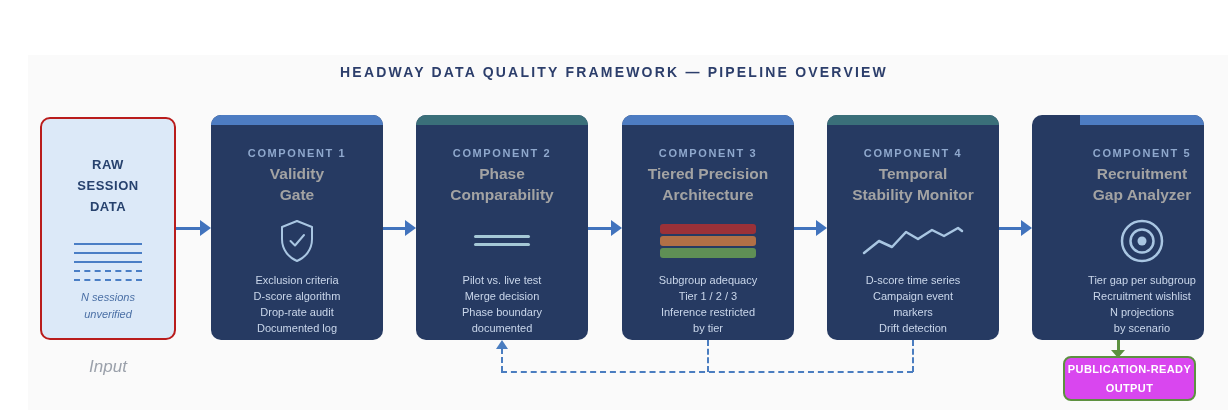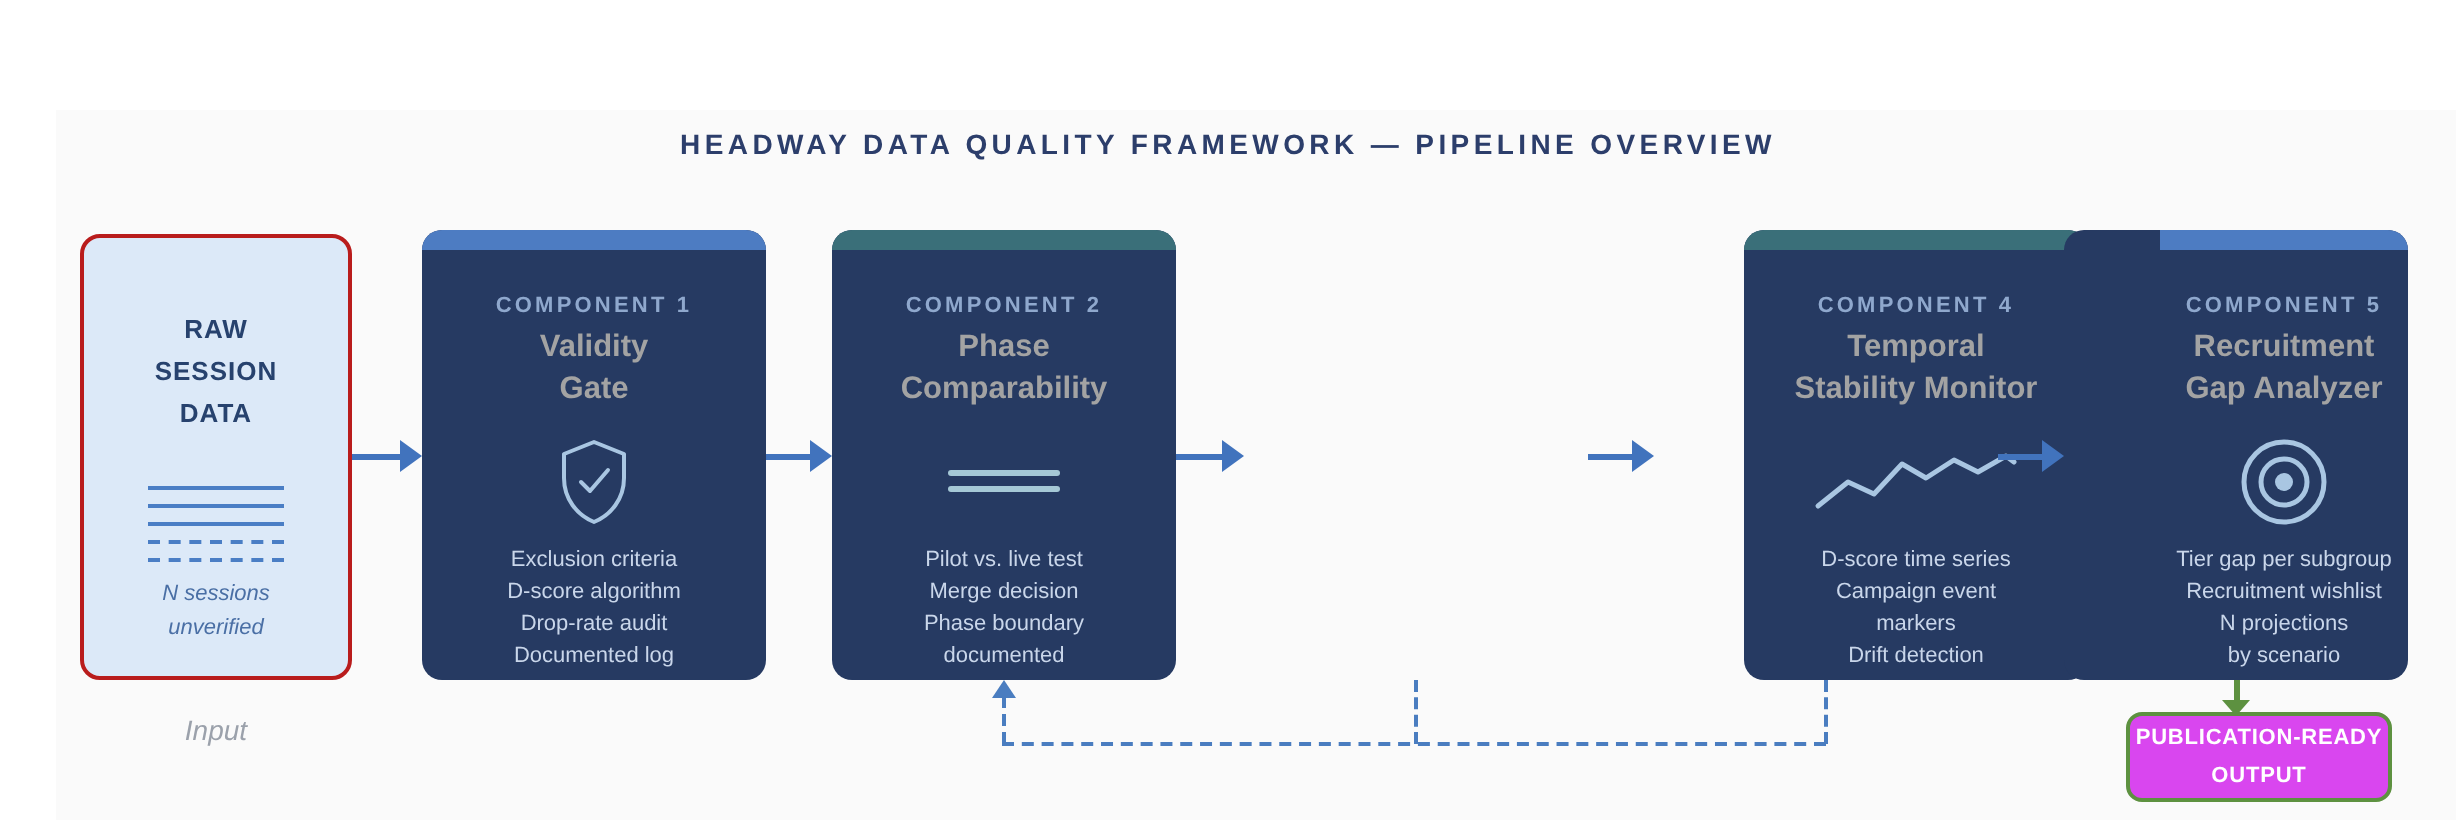--- a/index.html
+++ b/index.html
@@ -13,32 +13,32 @@
   .input-box{position:absolute;left:40px;top:117px;width:136px;height:223px;box-sizing:border-box;
     background:#dce9f8;border:2px solid #b91c1c;border-radius:10px;display:flex;flex-direction:column;align-items:center;}
   .input-title{margin-top:36px;font-size:13px;font-weight:bold;color:#27426e;letter-spacing:.5px;
     text-align:center;line-height:1.6;white-space:pre-line;}
   .data-lines{margin-top:22px;display:flex;flex-direction:column;align-items:center;}
   .dl{width:68px;height:0;border-top:2px solid #4a7ec5;margin:3.5px 0;}
   .dl.dashed{border-top-style:dashed;}
   .input-note{margin-top:auto;margin-bottom:16px;font-size:11px;font-style:italic;color:#4a6fa5;
     text-align:center;line-height:1.5;white-space:pre-line;}
   .input-caption{position:absolute;left:40px;top:357px;width:136px;text-align:center;
-    font-size:14px;font-style:italic;color:#9ba1ab;}
+    font-size:17px;font-style:italic;color:#9ba1ab;}
 
   
   .comp{position:absolute;top:115px;width:172px;height:225px;box-sizing:border-box;background:#263a62;
     border-radius:10px;display:flex;flex-direction:column;align-items:center;overflow:hidden;}
   .comp .strip{width:100%;height:10px;flex:none;}
   .comp-label{margin-top:22px;font-size:11px;font-weight:bold;letter-spacing:1.6px;color:#8fa8cd;}
   .comp-title{margin-top:5px;font-size:15.5px;font-weight:bold;color:#a3a3a3;text-align:center;
     line-height:1.35;white-space:pre-line;}
   .icon-box{height:56px;margin-top:7px;display:flex;align-items:center;justify-content:center;}
   .comp-items{margin-top:4px;font-size:11px;color:#c9d6ea;text-align:center;line-height:1.45;white-space:pre-line;}
-  .c1{left:211px;} .c2{left:416px;} .c3{left:622px;} .c4{left:872px;} .c5{left:1032px;padding-left:48px;}
+  .c1{left:211px;} .c2{left:416px;} .c3{left:622px;} .c4{left:827px;} .c5{left:1032px;padding-left:48px;}
 
   
   .eq-line{width:56px;height:3px;border-radius:2px;background:#a5c8d6;margin:5px 0;}
   .tier-bar{width:96px;height:10px;border-radius:3px;margin:2px 0;}
 
   
   .arrow{position:absolute;top:220px;height:16px;}
   .arrow .shaft{position:absolute;left:0;top:6.5px;height:3px;background:#4173bd;}
   .arrow .head{position:absolute;top:0;width:0;height:0;border-top:8px solid transparent;
     border-bottom:8px solid transparent;border-left:11px solid #4173bd;}
@@ -109,20 +109,37 @@
         <div class="eq-line"></div>
         <div class="eq-line"></div>
       </div>
     </div>
     <div class="comp-items">Pilot vs. live test
 Merge decision
 Phase boundary
 documented</div>
   </div>
 
+  <div class="comp c3">
+    <div class="strip" style="background: rgb(77, 124, 194);"></div>
+    <div class="comp-label">COMPONENT 3</div>
+    <div class="comp-title">Tiered Precision
+Architecture</div>
+    <div class="icon-box">
+      <div>
+        <div class="tier-bar" style="background: rgb(155, 49, 56);"></div>
+        <div class="tier-bar" style="background: rgb(177, 112, 70);"></div>
+        <div class="tier-bar" style="background: rgb(95, 143, 85);"></div>
+      </div>
+    </div>
+    <div class="comp-items">Subgroup adequacy
+Tier 1 / 2 / 3
+Inference restricted
+by tier</div>
+  </div>
 
   <div class="comp c4">
     <div class="strip" style="background: rgb(58, 111, 121);"></div>
     <div class="comp-label">COMPONENT 4</div>
     <div class="comp-title">Temporal
 Stability Monitor</div>
     <div class="icon-box">
       <svg width="104" height="38" viewBox="0 0 104 38" fill="none">
         <polyline points="3,31 18,19 31,25 45,10 57,17 71,8 83,14 97,6 101,9" stroke="#a9c6e2" stroke-width="2.5" stroke-linecap="round" stroke-linejoin="round"></polyline>
       </svg>

